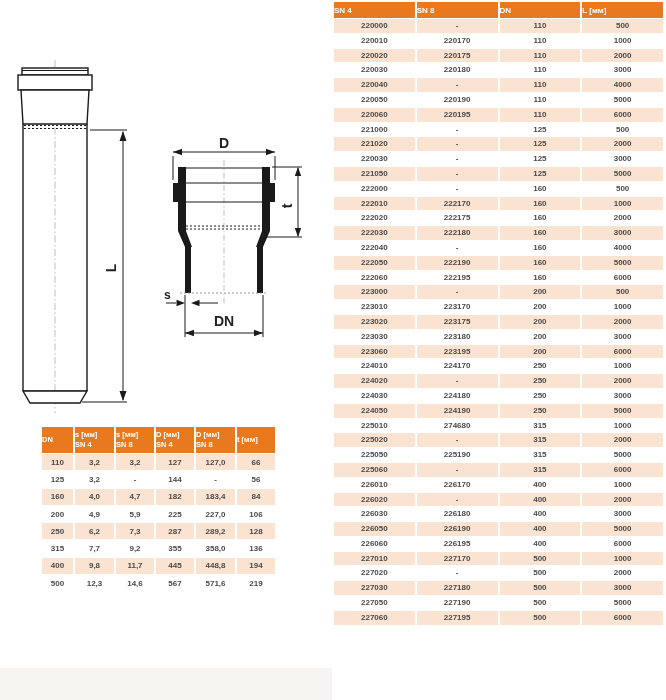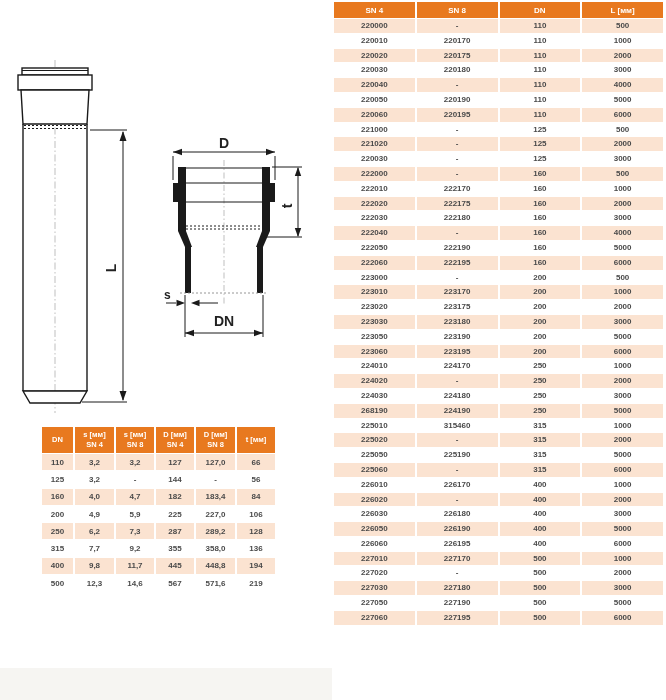--- a/index.html
+++ b/index.html
@@ -16,21 +16,21 @@
     overflow:hidden;
     font-family:"Liberation Sans",sans-serif;
   }
   
   .pipe-svg{position:absolute;left:6px;top:55px;}
   .socket-svg{position:absolute;left:162px;top:136px;}
   .dim-label{font-size:14px;font-weight:600;fill:#222;font-family:"Liberation Sans",sans-serif;}
   .dim-label-small{font-size:12px;font-weight:600;fill:#222;font-family:"Liberation Sans",sans-serif;}
   
   table{border-collapse:separate;border-spacing:2px 1px;table-layout:fixed;}
-  th{background:var(--accent);color:#fff;font-weight:700;text-align:center;vertical-align:middle;}
+  th{background:var(--accent);color:#fff;font-weight:700;text-align:left;vertical-align:middle;}
   td{color:var(--body-text);font-weight:700;text-align:center;vertical-align:middle;padding:0;background:#fff;}
   tbody tr:nth-child(odd) td{background:var(--tint);}
   
   .dims-table{position:absolute;left:40px;top:426px;width:237px;}
   .dims-table th{font-size:7.5px;line-height:10px;height:26px;white-space:pre-line;}
   .dims-table td{font-size:8px;height:16.3px;}
   
   .catalog-table{position:absolute;left:332px;top:1px;width:333px;}
   .catalog-table th{font-size:8px;height:16px;}
   .catalog-table td{font-size:8px;height:13.8px;line-height:13.8px;}
@@ -287,20 +287,26 @@
         <td>125</td>
         <td>2000</td>
       </tr>
       <tr>
         <td>220030</td>
         <td>-</td>
         <td>125</td>
         <td>3000</td>
       </tr>
       <tr>
+        <td>221050</td>
+        <td>-</td>
+        <td>125</td>
+        <td>5000</td>
+      </tr>
+      <tr>
         <td>222000</td>
         <td>-</td>
         <td>160</td>
         <td>500</td>
       </tr>
       <tr>
         <td>222010</td>
         <td>222170</td>
         <td>160</td>
         <td>1000</td>
@@ -351,26 +357,20 @@
         <td>223020</td>
         <td>223175</td>
         <td>200</td>
         <td>2000</td>
       </tr>
       <tr>
         <td>223030</td>
         <td>223180</td>
         <td>200</td>
         <td>3000</td>
-      </tr>
-      <tr>
-        <td>223050</td>
-        <td>223190</td>
-        <td>200</td>
-        <td>5000</td>
       </tr>
       <tr>
         <td>223060</td>
         <td>223195</td>
         <td>200</td>
         <td>6000</td>
       </tr>
       <tr>
         <td>224010</td>
         <td>224170</td>
@@ -383,28 +383,28 @@
         <td>250</td>
         <td>2000</td>
       </tr>
       <tr>
         <td>224030</td>
         <td>224180</td>
         <td>250</td>
         <td>3000</td>
       </tr>
       <tr>
-        <td>268190</td>
+        <td>224050</td>
         <td>224190</td>
         <td>250</td>
         <td>5000</td>
       </tr>
       <tr>
         <td>225010</td>
-        <td>315460</td>
+        <td>274680</td>
         <td>315</td>
         <td>1000</td>
       </tr>
       <tr>
         <td>225020</td>
         <td>-</td>
         <td>315</td>
         <td>2000</td>
       </tr>
       <tr>

